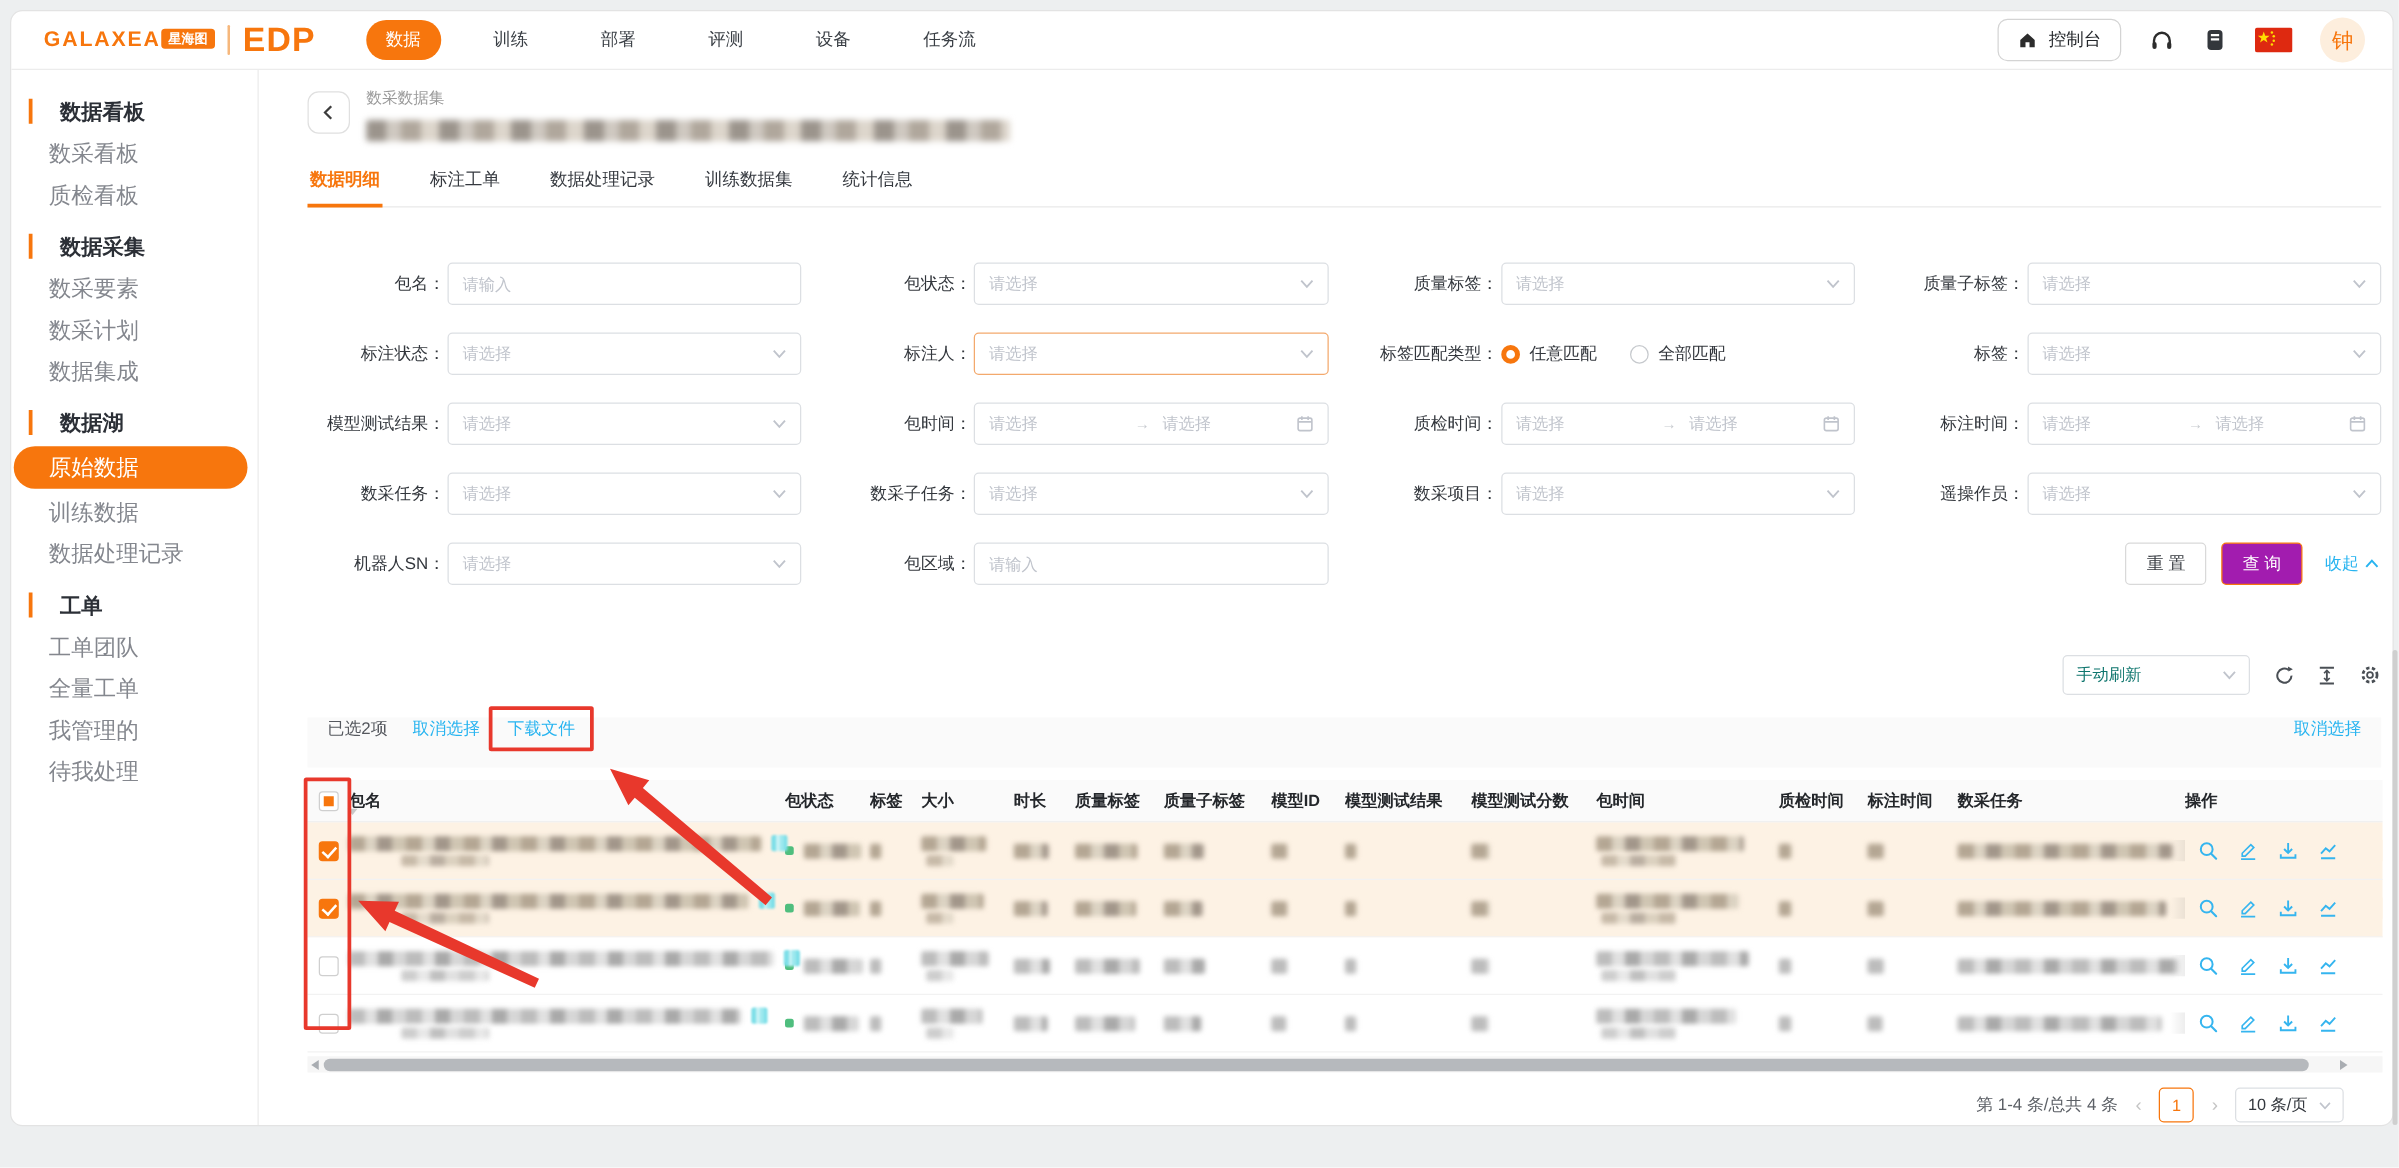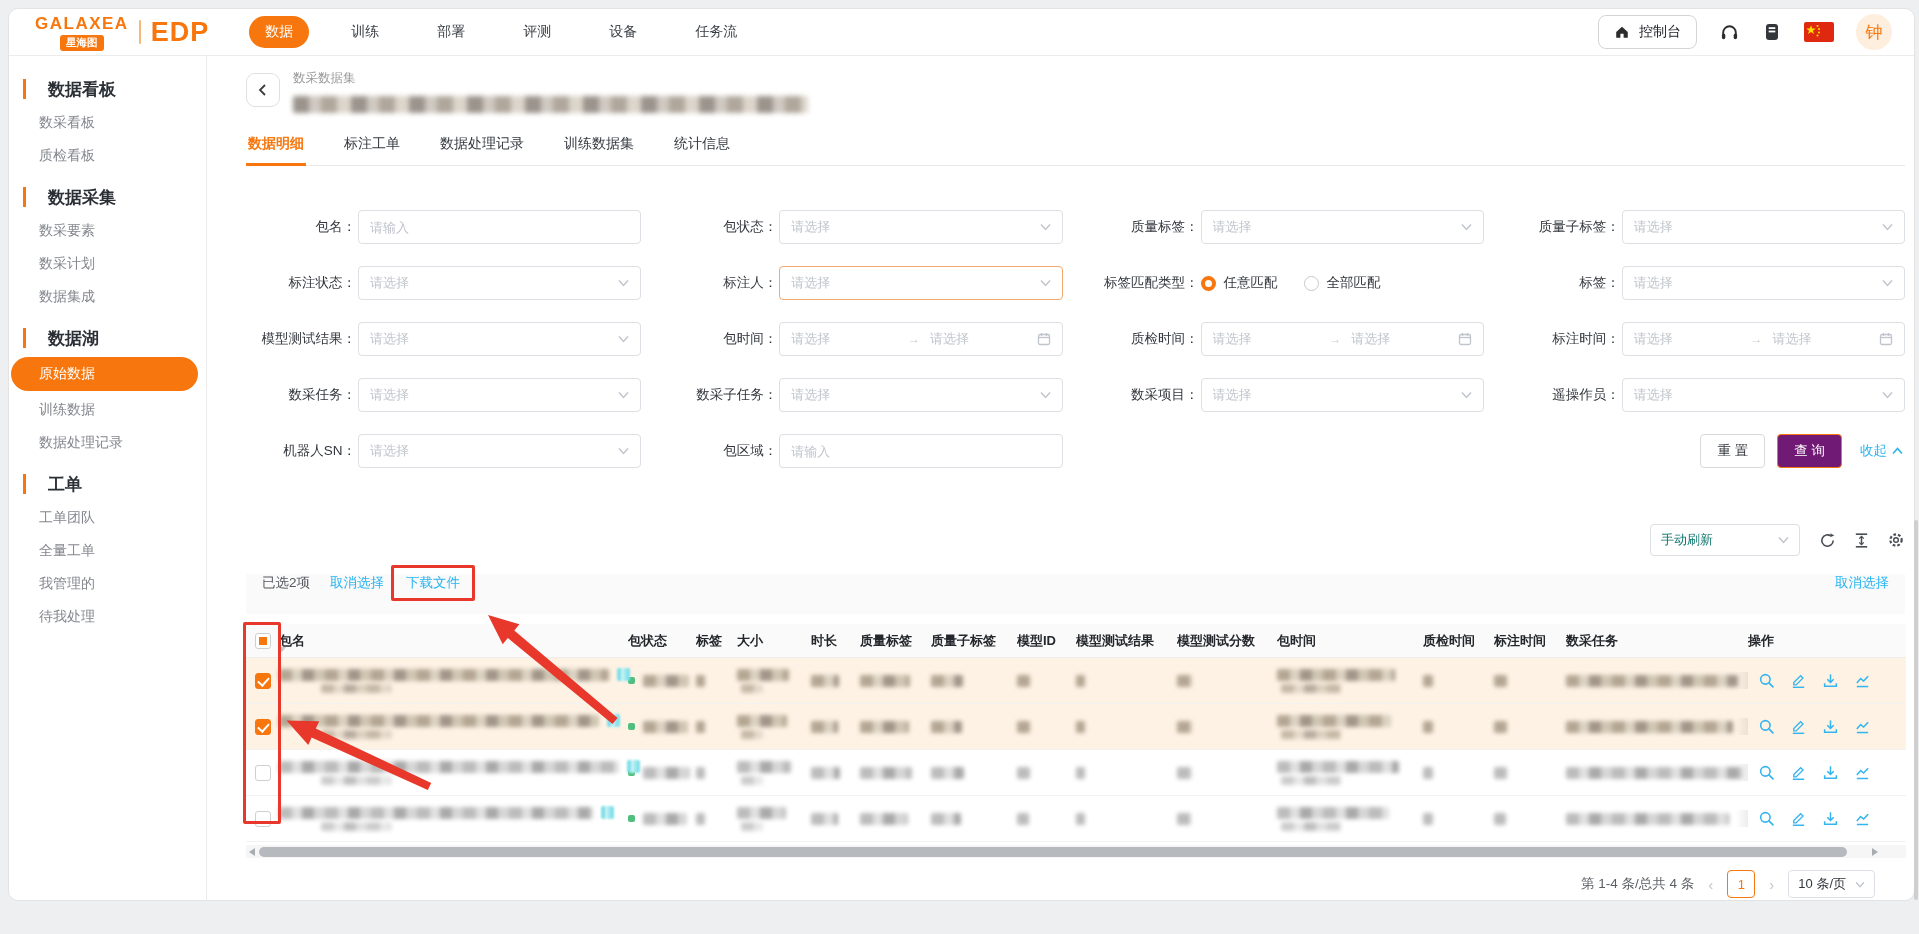--- a/index.html
+++ b/index.html
@@ -4,39 +4,39 @@
 <style>
   *{box-sizing:border-box;margin:0;padding:0}
   html,body{width:1919px;height:934px;overflow:hidden}
   body{background:#edeff0;font-family:"Liberation Sans","DejaVu Sans",sans-serif;position:relative}
   .window{position:absolute;left:8px;top:8px;width:1907px;height:893px;background:#fff;border-radius:10px;overflow:hidden;display:flex;flex-direction:column;border:1px solid #e3e3e3}
   .vscroll{position:absolute;right:1px;top:520px;width:4px;height:380px;background:#cfcfcf;border-radius:2px}
 
   
   .navbar{height:47px;flex:none;display:flex;align-items:center;padding:0 22px 0 26px;border-bottom:1px solid #ececec}
   .logo{display:flex;align-items:center;gap:10px}
-  .logo-mark{display:flex;flex-direction:column;align-items:center}
+  .logo-mark{display:flex;align-items:flex-start}
   .logo-galaxea{font-size:17px;font-weight:bold;letter-spacing:1.5px;color:#f7760d}
   .logo-cn{font-size:10.5px;color:#fff;background:#f7760d;padding:1px 6px;border-radius:3px;margin-top:1px;font-weight:bold}
   .logo-sep{width:2px;height:24px;background:#f6b77c;border-radius:1px}
   .logo-edp{font-size:27px;font-weight:bold;color:#f7760d;letter-spacing:1px}
   .nav-items{display:flex;align-items:center;gap:26px;margin-left:40px}
   .nav-item{font-size:14px;color:#3a3f45;padding:7px 16px;border-radius:17px;cursor:pointer;white-space:nowrap}
   .nav-item.active{background:#f7760d;color:#fff}
   .nav-right{margin-left:auto;display:flex;align-items:center;gap:22px}
   .console-btn{display:flex;gap:9px;align-items:center;border:1px solid #d4d4d4;border-radius:8px;height:34px;padding:0 15px;font-size:14px;color:#24272b;background:#fff;cursor:pointer}
   .nav-ic{display:flex;align-items:center;justify-content:center;cursor:pointer}
   .avatar{width:36px;height:36px;border-radius:50%;background:#fdeedd;color:#f7760d;font-size:17px;display:flex;align-items:center;justify-content:center}
 
   
   .bodyrow{flex:1;display:flex;min-height:0}
   .sidebar{width:198px;flex:none;border-right:1px solid #ececec;padding-top:8px}
   .sec-header{position:relative;display:flex;align-items:center;height:34px;margin-top:8px;padding-left:39px;font-weight:bold;font-size:17px;color:#2b2f36}
   .sec-header::before{content:"";position:absolute;left:14px;top:7px;width:3px;height:20px;background:#f7760d}
-  .side-item{height:33px;display:flex;align-items:center;padding-left:30px;font-size:14px;color:#84878e;cursor:pointer}
+  .side-item{height:33px;display:flex;align-items:center;padding-left:30px;font-size:18px;color:#84878e;cursor:pointer}
   .side-item.active{background:#f7760d;color:#fff;border-radius:17px;margin:2px 8px 2px 2px;padding-left:28px;height:34px}
 
   
   .main{flex:1;min-width:0;position:relative;padding:0 9px 0 39px}
   .page-header{display:flex;gap:13px;margin-top:10px;height:58px}
   .back-btn{width:34px;height:34px;flex:none;border:1px solid #e0e0e0;border-radius:9px;background:#fff;display:flex;align-items:center;justify-content:center;margin-top:7px;cursor:pointer}
   .bc{font-size:12.5px;color:#9a9a9a;margin-top:4px}
   .blob{height:12px;border-radius:2px;filter:blur(2px);flex:none}
   .blob.warm{background:repeating-linear-gradient(90deg,#b4a693 0 13px,#dbd2c2 13px 23px,#a2968a 23px 35px,#cfc5b2 35px 46px)}
   .blob.gray{background:repeating-linear-gradient(90deg,#bcbcbc 0 13px,#e0e0e0 13px 23px,#a9a9a9 23px 35px,#d6d6d6 35px 46px)}
@@ -59,21 +59,21 @@
   .ctl.focused{border-color:#f3a96d}
   .ph{flex:1;color:#c0c4cc;white-space:nowrap;overflow:hidden}
   .range .ph{flex:1}
   .range .arrow{color:#c8cbd0;margin:0 10px;font-size:12px;flex:none}
   .radio-wrap{display:flex;align-items:center;gap:26px;flex:1}
   .radio{display:flex;align-items:center;gap:8px;font-size:13.5px;color:#33373d;cursor:pointer;white-space:nowrap}
   .rdot{width:15px;height:15px;border-radius:50%;background:#fff;border:4.5px solid #f7760d;flex:none}
   .rdot.off{border:1px solid #c6c9cd}
   .f-actions{grid-column:3/5;display:flex;justify-content:flex-end;align-items:center;gap:12px;padding-right:2px}
   .btn{height:34px;padding:0 16px;border:1px solid #d9d9d9;border-radius:4px;background:#fff;font-size:13.5px;color:#33373d;display:inline-flex;align-items:center;cursor:pointer;white-space:nowrap}
-  .btn.primary{background:#701a75;border-color:#f7760d;color:#fff}
+  .btn.primary{background:#a21caf;border-color:#f7760d;color:#fff}
   .collapse-link{color:#28b4f0;font-size:13.5px;display:flex;align-items:center;gap:5px;cursor:pointer;margin-left:6px}
 
   
   .toolbar{margin-top:56px;display:flex;justify-content:flex-end;align-items:center;gap:10px}
   .tb-btn{height:32px;padding:0 13px;border:1px solid #d9d9d9;border-radius:4px;background:#fff;font-size:13px;color:#2b2f36;display:inline-flex;align-items:center;cursor:pointer;white-space:nowrap}
   .tb-select{width:150px;height:32px;border:1px solid #dcdfe3;border-radius:4px;background:#fff;display:flex;align-items:center;justify-content:space-between;padding:0 10px;font-size:13px;color:#0f766e;cursor:pointer}
   .tb-icons{display:flex;gap:17px;margin-left:9px;color:#4a4f55;align-items:center}
   .tb-icons .nav-ic{color:#4a4f55}
 
   

